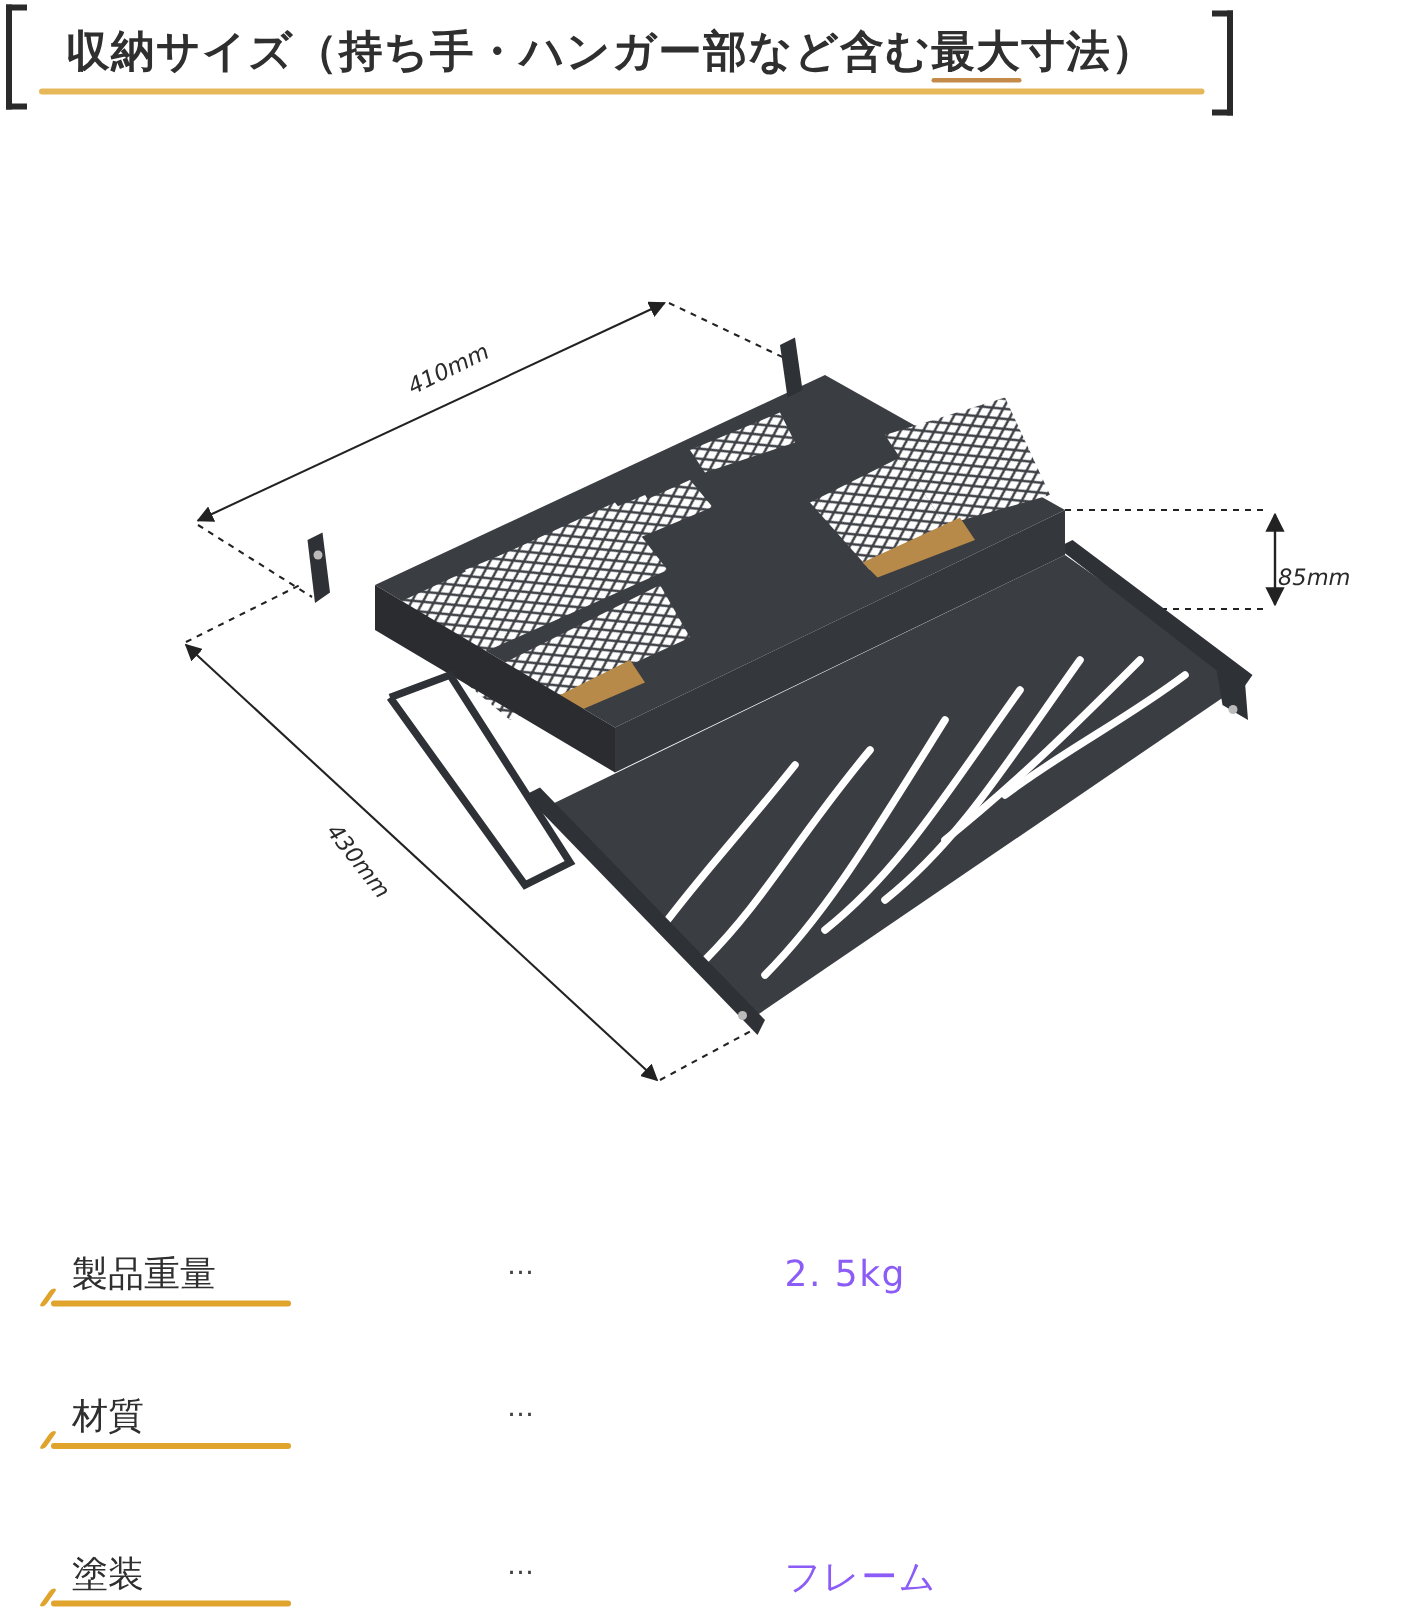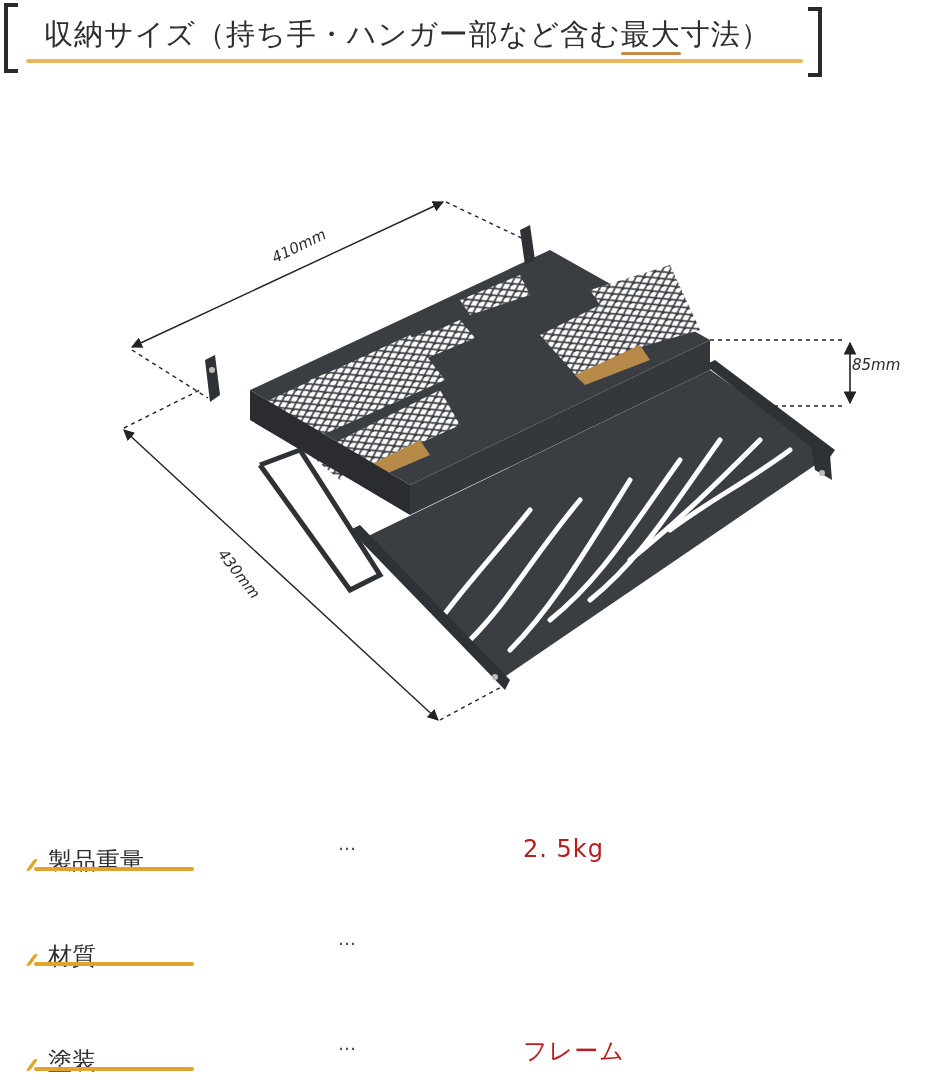--- a/index.html
+++ b/index.html
@@ -14,55 +14,55 @@
     border-left: 4px solid #2a2a2a; border-top: 4px solid #2a2a2a; border-bottom: 4px solid #2a2a2a;
     box-sizing: border-box;
   }
   .bracket-right {
     position: absolute; left: 808px; top: 7px; width: 14px; height: 70px;
     border-right: 4px solid #2a2a2a; border-top: 4px solid #2a2a2a; border-bottom: 4px solid #2a2a2a;
     box-sizing: border-box;
   }
   .header-title {
     position: absolute; left: 44px; top: 15px; font-size: 29px; letter-spacing: 1px;
-    color: #2f2f2f; white-space: nowrap;
+    color: #2f2f2f; white-space: nowrap; font-weight: bold;
   }
   .header-title .emph { position: relative; }
   .header-title .emph::after {
     content: ""; position: absolute; left: 0; right: 0; bottom: -4px; height: 3px;
     background: #c38a4a; border-radius: 2px;
   }
   .header-underline {
     position: absolute; left: 26px; top: 59px; width: 777px; height: 4px;
     background: #e6b85a; border-radius: 2px;
   }
 
   
   .product { position: absolute; left: 110px; top: 180px; width: 820px; height: 560px; }
   .product svg { position: absolute; left: 0; top: 0; }
   .dim-label {
     position: absolute; font-family: "DejaVu Sans", sans-serif; font-size: 15px; color: #2a2a2a;
     font-style: italic; white-space: nowrap;
   }
   .dim-410 { left: 160px; top: 57px; transform: rotate(-26deg); }
   .dim-430 { left: 100px; top: 385px; transform: rotate(52deg); }
-  .dim-85  { left: 742px; top: 176px; }
+  .dim-85  { left: 742px; top: 196px; }
 
   
   .spec-row { position: absolute; left: 0; width: 945px; height: 60px; }
-  .spec-label { position: absolute; left: 48px; top: 12px; font-size: 24px; color: #2f2f2f; }
+  .spec-label { position: absolute; left: 48px; top: 0; font-size: 24px; color: #2f2f2f; }
   .spec-underline {
     position: absolute; left: 34px; height: 4px; background: #e0a32c; border-radius: 2px;
   }
   .spec-underline::before {
     content: ""; position: absolute; left: -4px; top: -8px; width: 4px; height: 12px;
     background: #e0a32c; transform: skewX(-35deg); border-radius: 2px;
   }
   .spec-sep { position: absolute; left: 338px; top: 0; font-size: 18px; color: #444; }
-  .spec-value { position: absolute; left: 523px; top: 2px; font-size: 24px; color: #b91c1c; letter-spacing: 1px; }
+  .spec-value { position: absolute; left: 523px; top: 2px; font-size: 24px; color: #8b5cf6; letter-spacing: 1px; }
 </style>
 </head>
 <body>
 
 <div class="header">
   <div class="bracket-left"></div>
   <div class="header-title"><span>収納サイズ（持ち手・ハンガー部など含む</span><span class="emph">最大</span><span>寸法）</span></div>
   <div class="header-underline"></div>
   <div class="bracket-right"></div>
 </div>

